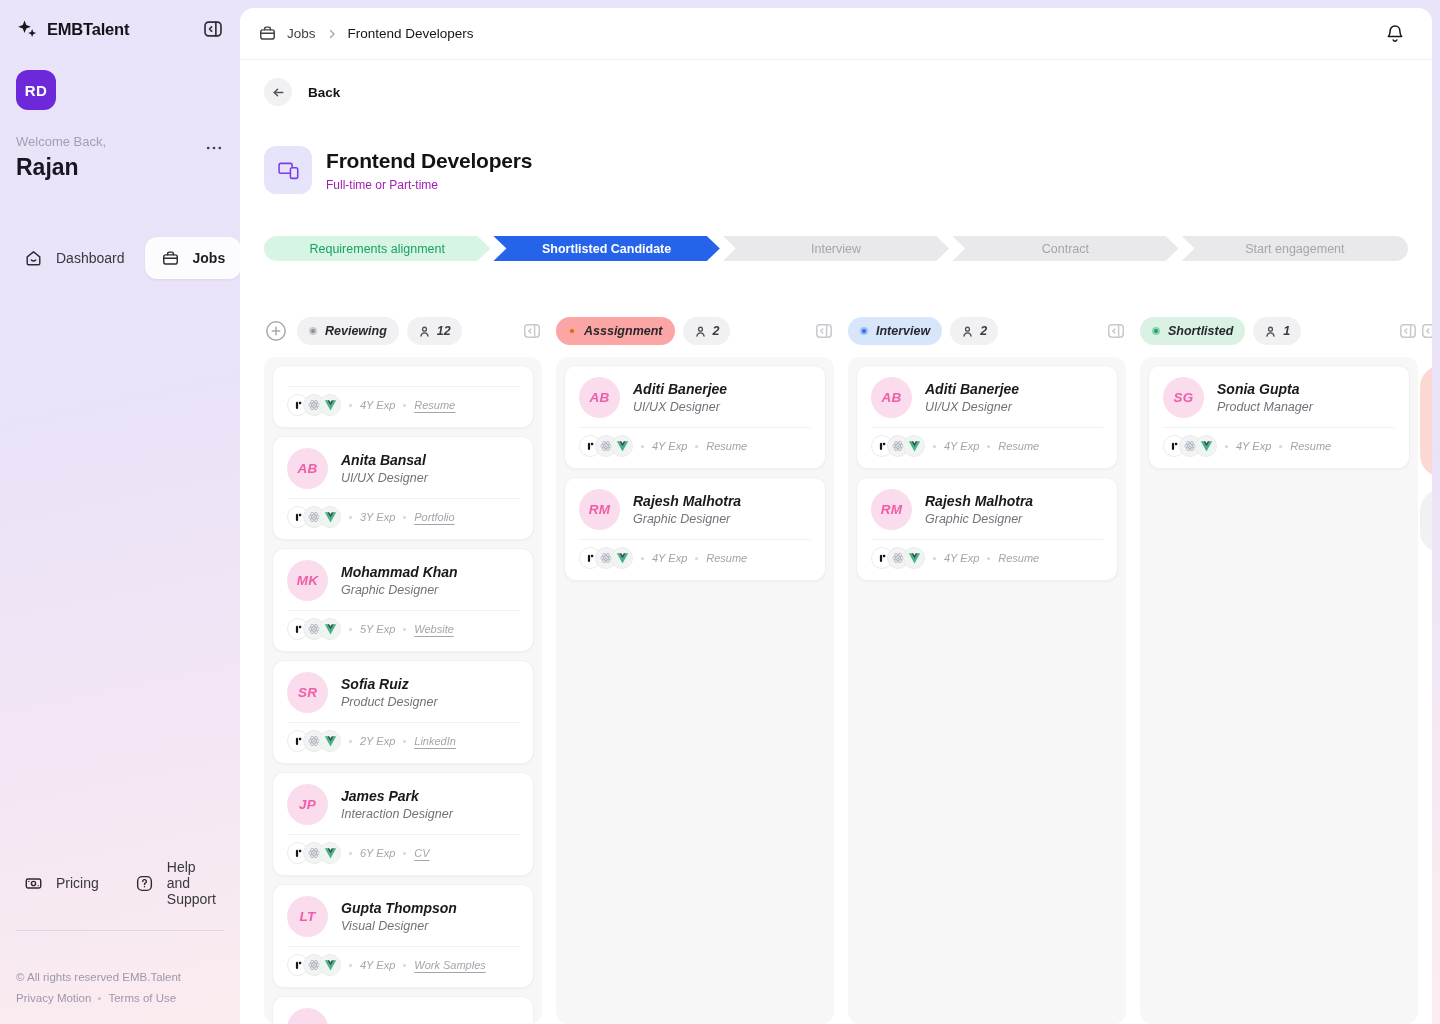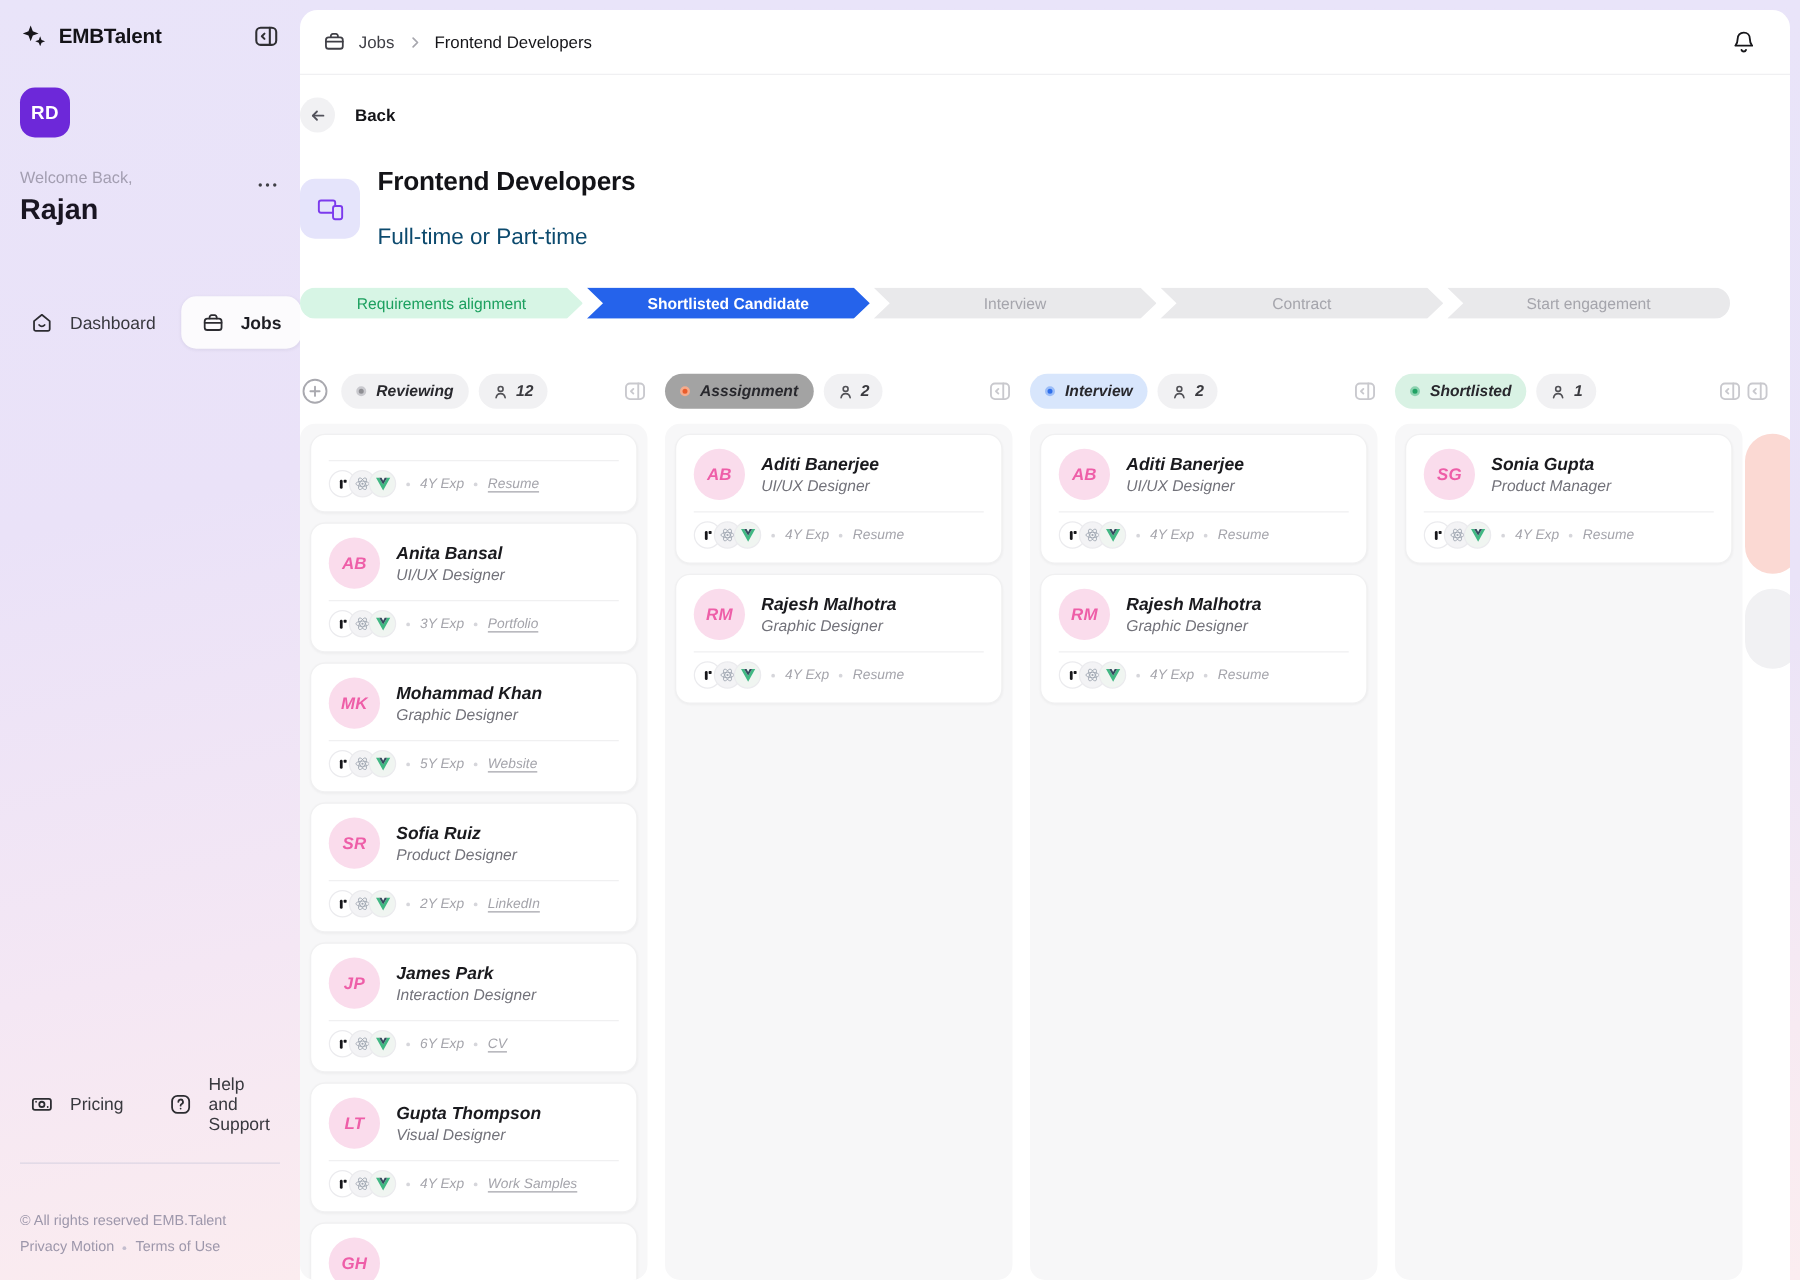--- a/index.html
+++ b/index.html
@@ -41,49 +41,49 @@
   
   .main { flex:1; min-width:0; padding:8px 8px 0 0; }
   .panel { height:1016px; background:#fff; border-radius:14px 14px 0 0; display:flex; flex-direction:column; overflow:hidden; }
   .topbar { height:52px; flex:none; border-bottom:1px solid #F0F0F2; display:flex; align-items:center; gap:10px; padding:0 26px 0 18px; }
   .crumb-icon { width:19px; height:19px; color:#3F3F46; display:flex; }
   .crumb { font-size:13.5px; font-weight:500; color:#3F3F46; cursor:pointer; }
   .crumb.current { color:#151519; cursor:default; }
   .crumb-sep { width:12px; height:12px; color:#A6A6AD; display:flex; }
   .bell-btn { margin-left:auto; width:22px; height:22px; color:#17171B; }
 
-  .content { flex:1; min-height:0; display:flex; flex-direction:column; overflow:hidden; }
+  .content { flex:1; min-height:0; padding-left:24px; display:flex; flex-direction:column; overflow:hidden;gap:12px; }
   .back-row { margin-top:18px; display:flex; align-items:center; gap:16px; cursor:pointer; flex:none; }
   .back-circle { width:28px; height:28px; border-radius:50%; background:#F1F1F3; color:#52525B; display:flex; align-items:center; justify-content:center; }
   .back-label { font-size:13.5px; font-weight:600; color:#151519; }
   .title-row { margin-top:28px; display:flex; align-items:center; gap:14px; flex:none; }
   .job-badge { width:48px; height:48px; border-radius:12px; background:#E5E4FB; color:#7C3AED; display:flex; align-items:center; justify-content:center; }
   .page-title { font-size:21px; font-weight:700; color:#131317; letter-spacing:-.2px; }
-  .page-subtitle { font-size:18px; color:#0c4a6e; margin-top:21px; }
+  .page-subtitle { font-size:12px; color:#a21caf; margin-top:5px; }
 
   
   .pipeline { margin-top:30px; width:1144px; height:25px; display:flex; gap:3px; flex:none; }
   .stage { flex:1; display:flex; align-items:center; justify-content:center; font-size:12.5px; font-weight:500; cursor:pointer; }
   .stage.first { border-radius:13px 0 0 13px; clip-path:polygon(0 0,calc(100% - 13px) 0,100% 50%,calc(100% - 13px) 100%,0 100%); }
   .stage.mid { clip-path:polygon(0 0,calc(100% - 13px) 0,100% 50%,calc(100% - 13px) 100%,0 100%,13px 50%); }
   .stage.last { border-radius:0 13px 13px 0; clip-path:polygon(0 0,100% 0,100% 100%,0 100%,13px 50%); }
   .stage.done { background:#D7F5E5; color:#1CA05F; }
   .stage.active { background:#2563EB; color:#fff; font-weight:600; }
   .stage.upcoming { background:#E9E9EB; color:#A5A5AC; }
 
   
   .board { margin-top:44px; display:flex; gap:14px; flex:1; min-height:0; width:100%; }
   .column { width:278px; flex:none; display:flex; flex-direction:column; min-height:0;font-style:italic; }
   .col-header { height:28px; flex:none; display:flex; align-items:center; gap:8px; }
   .add-btn { width:24px; height:24px; color:#A9A9AF; margin-right:1px; }
   .status-pill { height:28px; border-radius:14px; padding:0 12px; display:flex; align-items:center; gap:8px;
     font-size:12.5px; font-weight:600; color:#28282D; }
   .dot { width:8px; height:8px; border-radius:50%; border:2px solid; flex:none; }
   .status-pill.gray { background:#F1F1F3; } .status-pill.gray .dot { background:#8E8E93; border-color:#C9C9CE; }
-  .status-pill.orange { background:#a3a3a3; } .status-pill.orange .dot { background:#E95C2B; border-color:#F5AB8C; }
+  .status-pill.orange { background:#fca5a5; } .status-pill.orange .dot { background:#E95C2B; border-color:#F5AB8C; }
   .status-pill.blue { background:#D8E6FC; } .status-pill.blue .dot { background:#2F6FEB; border-color:#9BBDF8; }
   .status-pill.green { background:#D9F2E4; } .status-pill.green .dot { background:#1FA263; border-color:#8BD2AF; }
   .count-pill { height:28px; border-radius:14px; background:#F1F1F3; padding:0 11px; display:flex; align-items:center; gap:6px;
     font-size:12.5px; font-weight:600; color:#3A3A3F; }
   .count-pill svg { color:#515156; }
   .col-collapse { margin-left:auto; width:20px; height:20px; color:#C9C9CE; }
   .col-body { margin-top:12px; flex:1; min-height:0; background:#F7F7F8; border-radius:12px; padding:8px;
     display:flex; flex-direction:column; gap:8px; overflow:hidden; }
 
   .card { background:#fff; border:1px solid #F0F0F1; border-radius:12px; padding:11px 14px; flex:none;

